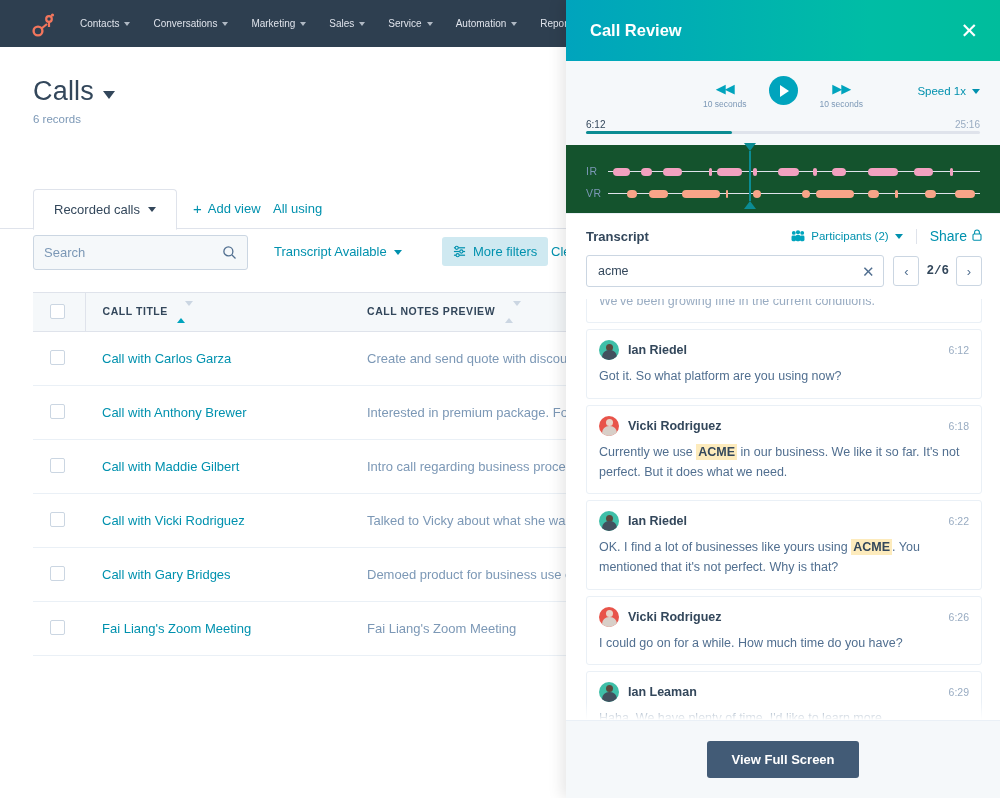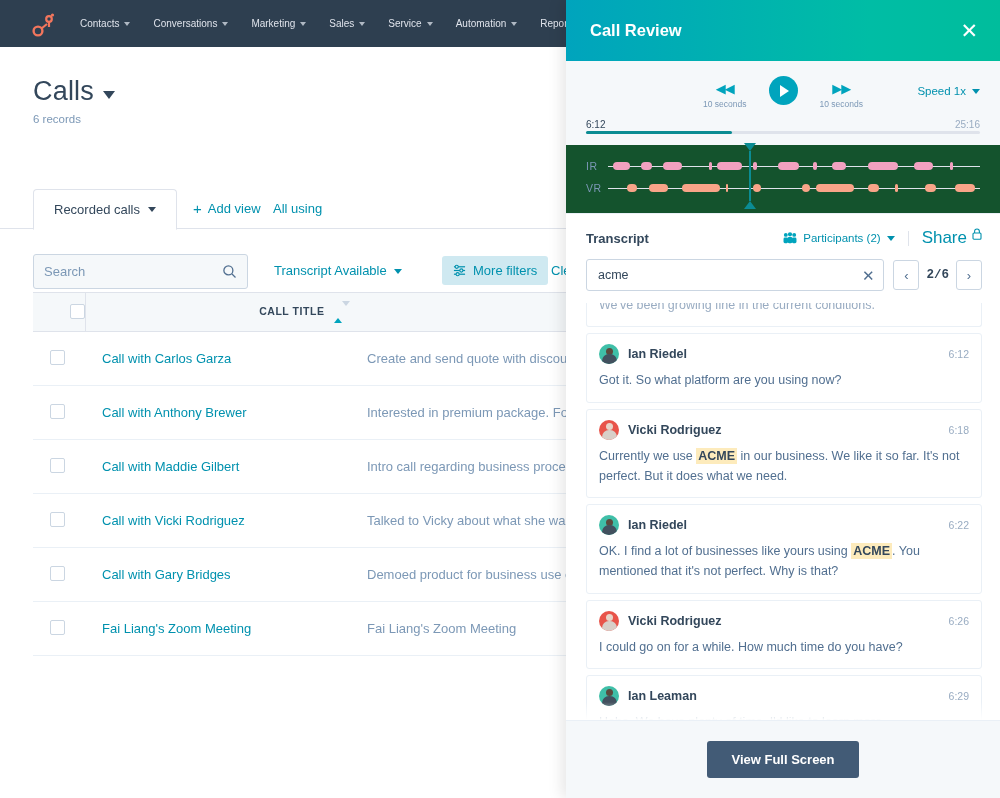--- a/index.html
+++ b/index.html
@@ -62,21 +62,21 @@
     border-top: 5px solid #33475b;
   }
   .tab-link {
     position: absolute; top: 12px; font-size: 13px; color: #0091ae;
     display: flex; align-items: center;
   }
   .tab-add { left: 193px; }
   .tab-all { left: 273px; }
   .plus { margin-right: 6px; font-size: 15px; line-height: 1; color: #0091ae; }
 
-  .filters-row { position: absolute; top: 207px; left: 33px; right: 0; height: 35px; }
+  .filters-row { position: absolute; top: 188px; left: 33px; right: 0; height: 35px; }
   .searchbox {
     position: absolute; left: 0; top: 0; width: 215px; height: 35px;
     border: 1px solid #cbd6e2; border-radius: 3px; background: #f5f8fa;
     display: flex; align-items: center; padding: 0 10px;
   }
   .searchbox input {
     border: 0; background: transparent; outline: none; flex: 1;
     font-size: 13px; color: #33475b; font-family: inherit;
   }
   .searchbox input::placeholder { color: #7c98b6; }
@@ -91,21 +91,21 @@
     border-top: 5px solid #0091ae;
   }
   .f-more {
     left: 409px; top: 2px; padding: 7px 11px; background: #cfe9f1; border-radius: 3px;
   }
   .f-clear { left: 518px; }
 
   table.calls { position: absolute; top: 245px; left: 33px; width: 760px; border-collapse: collapse; }
   table.calls thead th {
     background: #f5f8fa; height: 39px; font-size: 10.5px; font-weight: bold;
-    color: #33475b; text-align: right; letter-spacing: .55px;
+    color: #33475b; text-align: left; letter-spacing: .55px;
     border-top: 1px solid #dfe3eb; border-bottom: 1px solid #dfe3eb;
   }
   th.th-check { width: 52px; border-right: 1px solid #dfe3eb; background:#eaf0f6; padding-left:17px;}
   th.th-title { width: 265px; background:#eaf0f6; padding-left: 17px; }
   th.th-notes { padding-left: 17px; }
   .sort-asc {
     display:inline-block; vertical-align: middle; margin-left: 6px; position:relative; top:-1px;
   }
   .sort-asc .up { width:0;height:0;border-left:4px solid transparent;border-right:4px solid transparent;border-bottom:5px solid #00a4bd; }
   .sort-asc .dn { width:0;height:0;border-left:4px solid transparent;border-right:4px solid transparent;border-top:5px solid #cbd6e2; margin-top:2px;}
@@ -173,21 +173,21 @@
   }
   .timeline { position: relative; margin-top: 2px; height: 20px; }
   .tl-track {
     position: absolute; left: 0; right: 0; top: 12px; height: 3px; background: #dfe3eb; border-radius: 2px;
   }
   .tl-fill { position: absolute; left: 0; top: 12px; height: 3px; background: #0b8c93; border-radius: 2px; width: 37%; }
   .tl-cur { position: absolute; left: 0; top: 0; font-size: 10px; color: #33475b; }
   .tl-end { position: absolute; right: 0; top: 0; font-size: 10px; color: #99acc2; }
 
   .waves { padding: 10px 20px 14px 20px; flex: 0 0 auto; position: relative; }
-  .wave-row { display: flex; align-items: center; height: 22px; position: relative; }
+  .wave-row { display: flex; align-items: flex-end; height: 22px; position: relative; }
   .wave-lbl { width: 22px; font-size: 10.5px; color: #7c98b6; letter-spacing: .5px; }
   .wave-line { position: relative; flex: 1; height: 11px; }
   .wave-base { position: absolute; left:0; right:0; top: 5px; height: 1px; background: #dfe3eb; }
   .seg { position: absolute; top: 1.5px; height: 8px; border-radius: 4px; }
   .seg.ir { background: #f2a1c0; }
   .seg.vr { background: #f8a488; }
   .playhead { position: absolute; top: 2px; bottom: 2px; width: 2px; background: #0b8c93; }
   .ph-up, .ph-dn {
     position: absolute; left: -5px; width: 0; height: 0;
     border-left: 6px solid transparent; border-right: 6px solid transparent;
@@ -199,21 +199,21 @@
     background: #fff; border-top: 1px solid #eaf0f6; padding: 14px 18px 12px 20px; flex: 0 0 auto;
   }
   .th-row1 { display: flex; align-items: center; }
   .th-title { font-size: 13px; color: #33475b; font-weight: bold; flex: 1; }
   .th-participants { font-size: 11.5px; color: #0091ae; display: flex; align-items: center; }
   .th-participants .ppl { margin-right: 6px; display:flex; align-items:flex-end; }
   .th-participants .tcaret5 {
     width:0;height:0;margin-left:6px;border-left:4px solid transparent;border-right:4px solid transparent;border-top:5px solid #0091ae;
   }
   .th-sep { width: 1px; height: 15px; background: #dfe3eb; margin: 0 13px; }
-  .th-share { font-size: 17px; color: #0091ae; display: flex; align-items: flex-start; }
+  .th-share { font-size: 14px; color: #0091ae; display: flex; align-items: center; }
   .th-share .lockicon { margin-left: 5px; font-size: 11px; }
 
   .th-row2 { display: flex; align-items: center; margin-top: 11px; }
   .tsearch {
     flex: 1; height: 32px; border: 1px solid #cbd6e2; border-radius: 3px; background: #fff;
     display: flex; align-items: center; padding: 0 9px 0 11px;
   }
   .tsearch input {
     flex: 1; border: 0; outline: none; font-size: 12.5px; color: #33475b;
     font-family: inherit; background: transparent;

